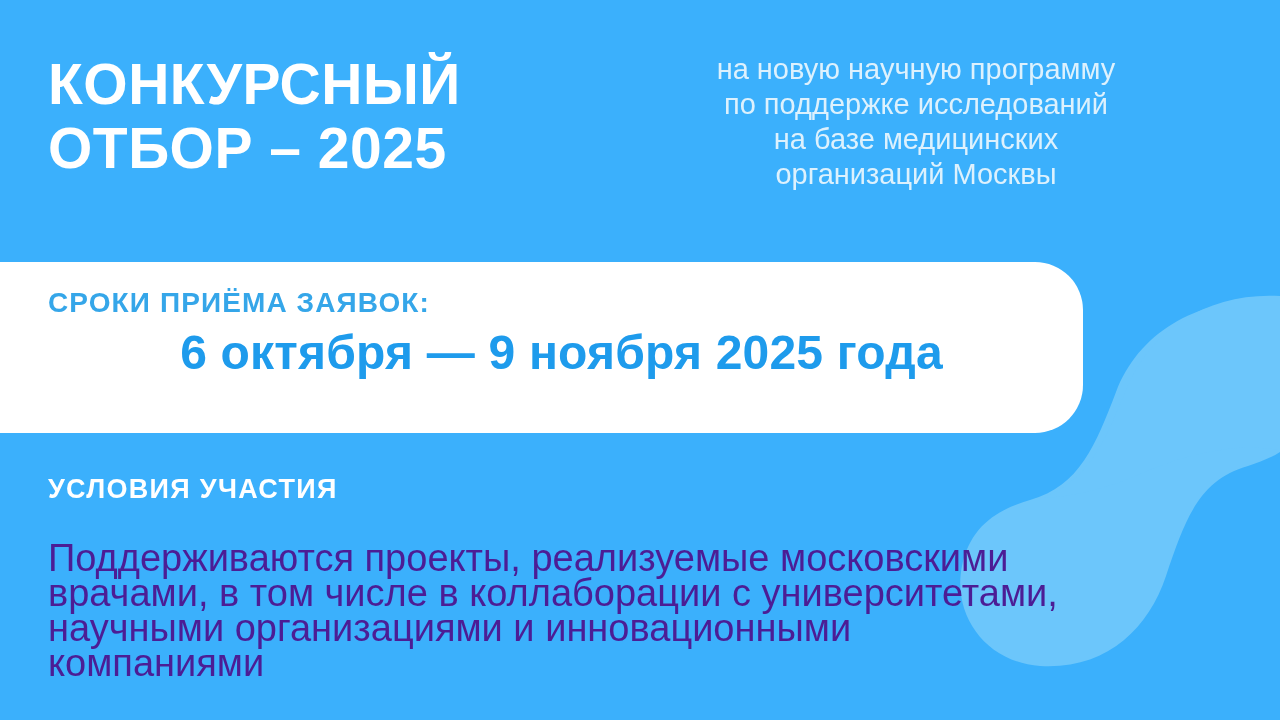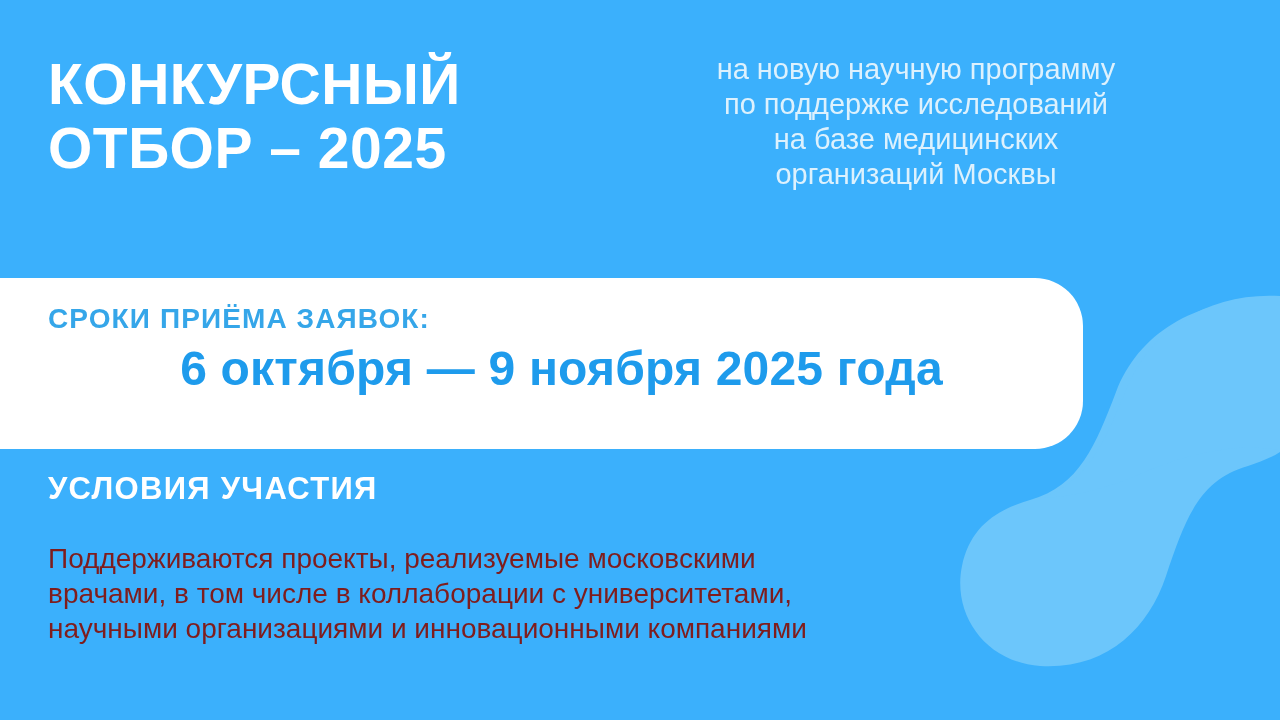--- a/index.html
+++ b/index.html
@@ -63,21 +63,21 @@
     line-height: 35px;
     font-weight: 400;
     white-space: pre-line;
     text-align: center;
   }
 
   
   .date-card {
     position: absolute;
     left: 0;
-    top: 278px;
+    top: 262px;
     width: 1083px;
     height: 171px;
     background: #FFFFFF;
     border-radius: 0 48px 48px 0;
     box-sizing: border-box;
     padding: 24px 8px 0 48px;
   }
   .date-label {
     margin: 0;
     color: #35A6E9;
@@ -100,30 +100,30 @@
   
   .conditions {
     position: absolute;
     left: 48px;
     top: 470px;
     width: 1010px;
   }
   .conditions-heading {
     margin: 0;
     color: #FFFFFF;
-    font-size: 31px;
+    font-size: 27px;
     line-height: 38px;
     font-weight: 700;
     letter-spacing: 1.3px;
     text-transform: uppercase;
   }
   .conditions-body {
     margin: 33px 0 0 0;
-    color: #7f1d1d;
-    font-size: 28px;
+    color: #4c1d95;
+    font-size: 38px;
     line-height: 35px;
     font-weight: 400;
     white-space: pre-line;
   }
 </style>
 </head>
 <body>
 
 <div class="poster">
 

